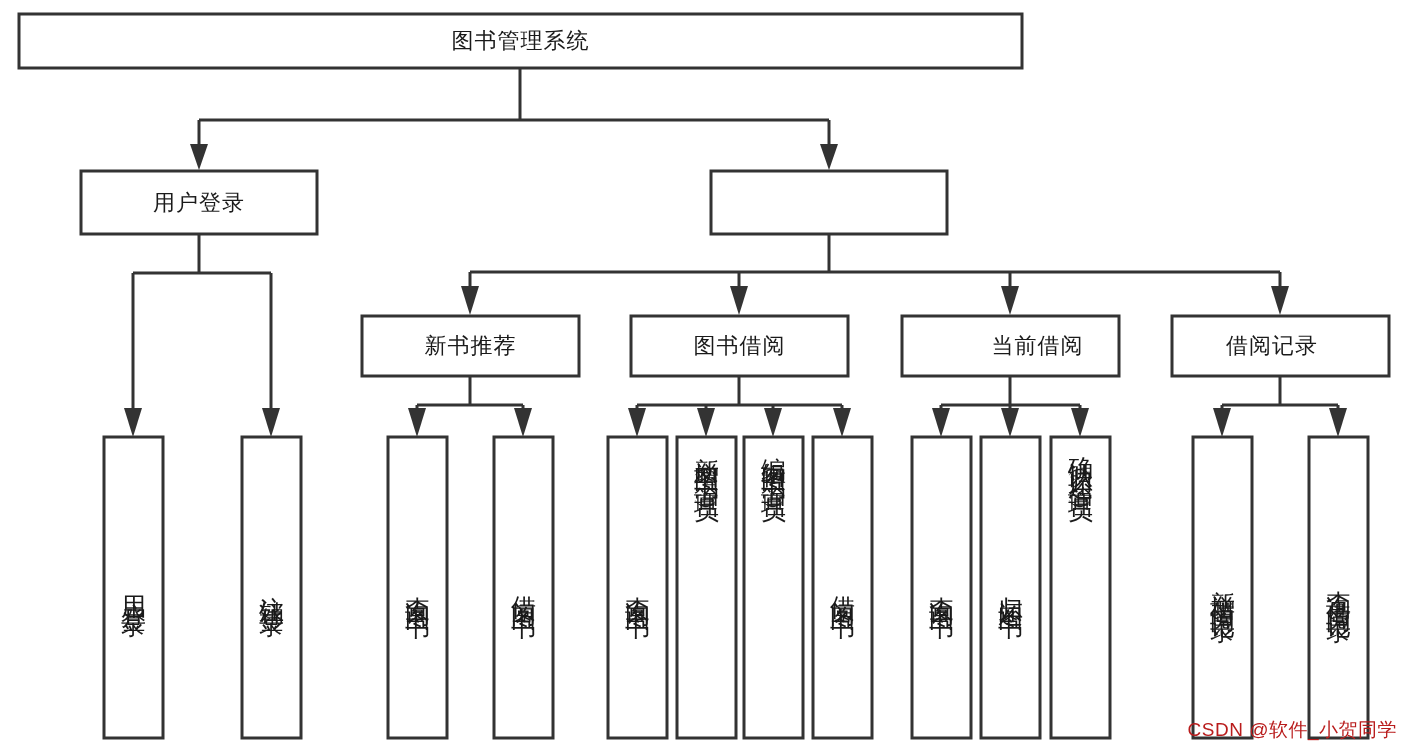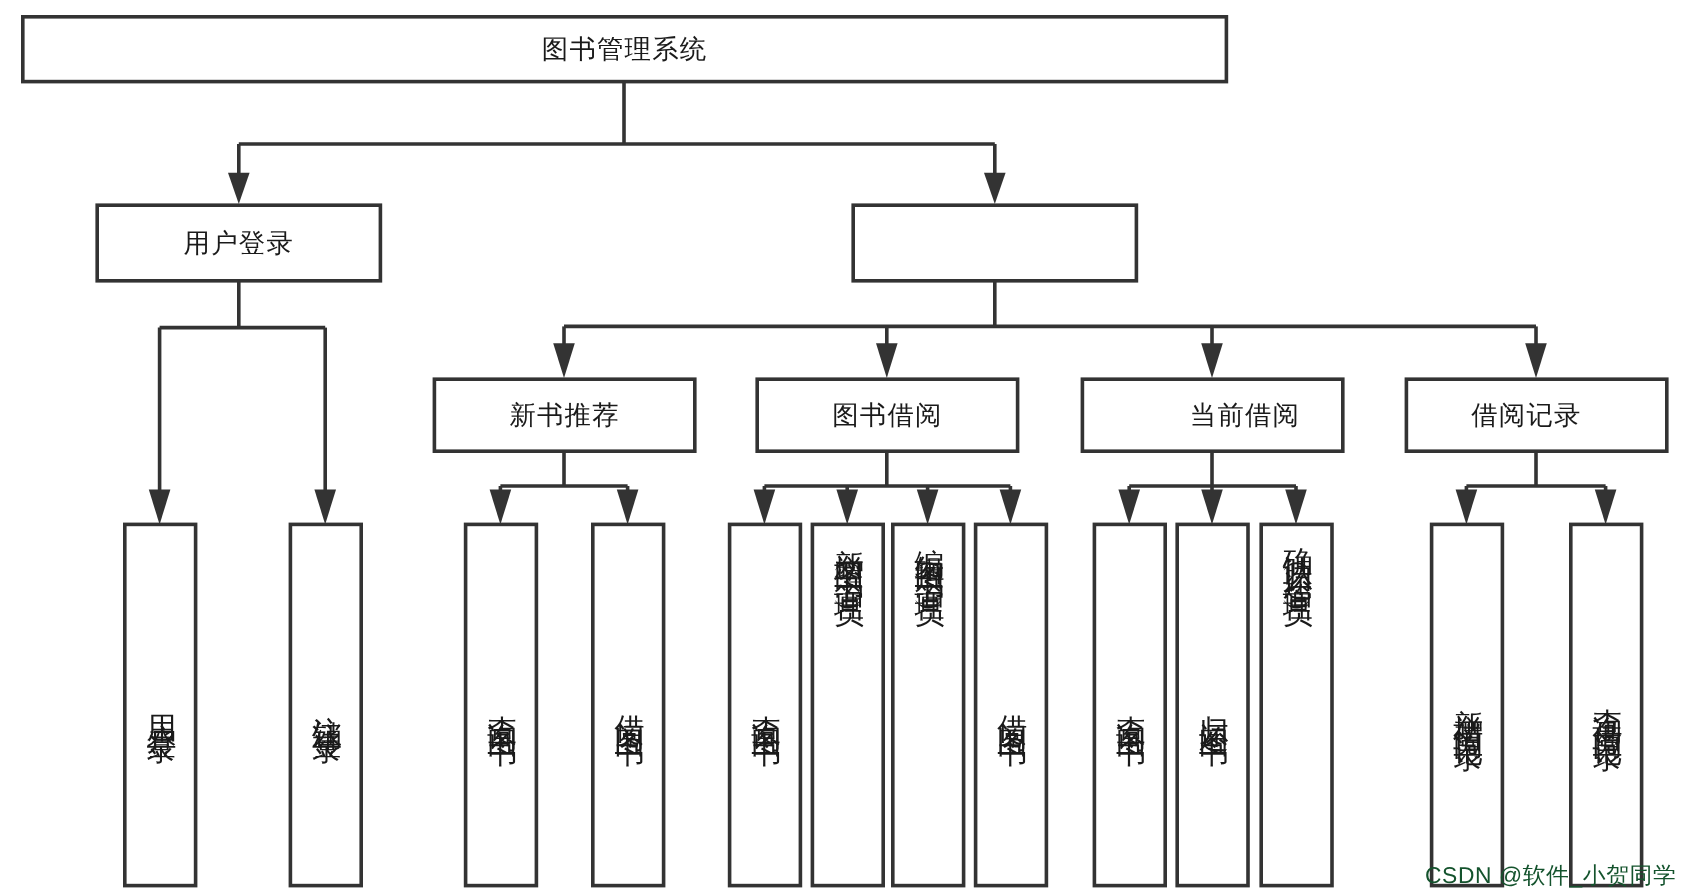--- a/index.html
+++ b/index.html
@@ -58,21 +58,21 @@
     color: #1a1a1a;
     text-align: center;
     white-space: nowrap;
   }
   .watermark {
     position: absolute;
     right: 8px;
     bottom: 4px;
     font-family: "Liberation Sans", sans-serif;
     font-size: 19px;
-    color: #14532d;
+    color: #b91c1c;
     letter-spacing: 0.5px;
     user-select: none;
   }
   .hnode {
     position: absolute;
     display: flex;
     align-items: center;
     justify-content: center;
     pointer-events: none;
     font-family: "Liberation Sans", sans-serif;

